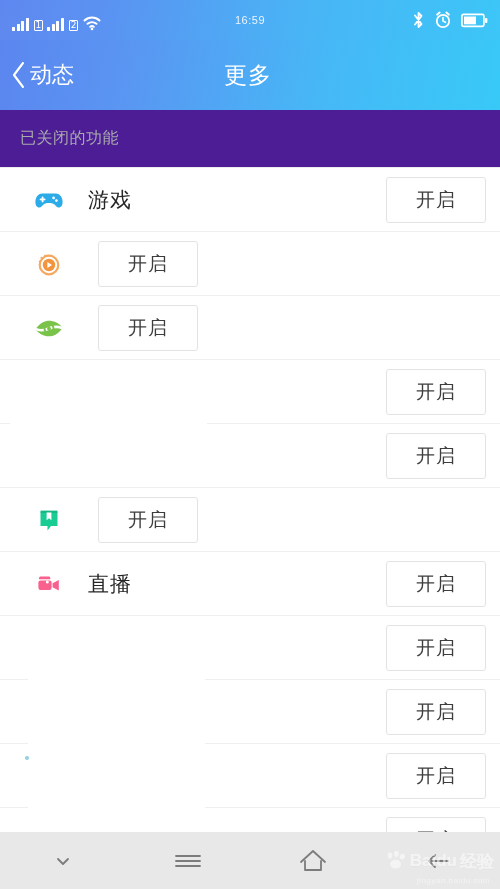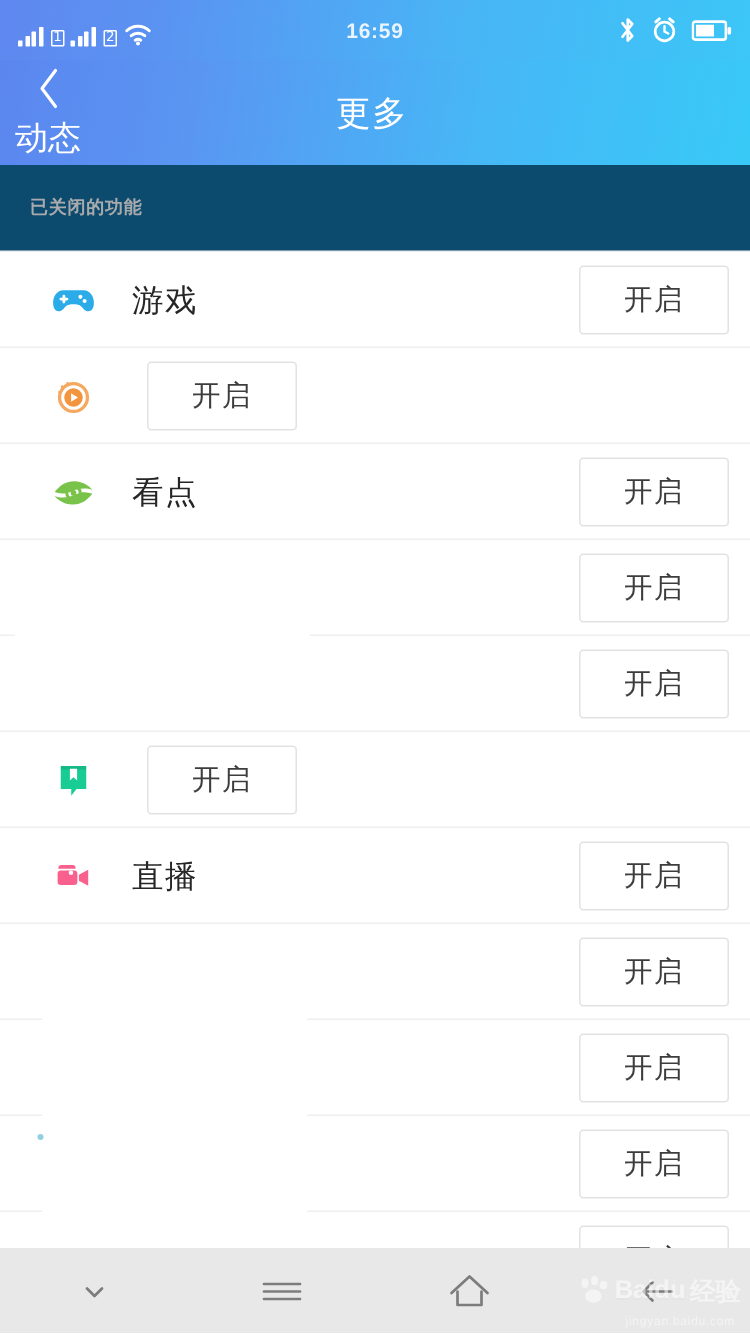--- a/index.html
+++ b/index.html
@@ -28,24 +28,23 @@
     align-items: center;
     box-sizing: border-box;
     padding: 0 12px;
   }
   .sb-left { display: flex; align-items: flex-end; gap: 4px; height: 22px; }
   .sb-center {
     position: absolute;
     left: 0; right: 0;
     text-align: center;
     color: #eaf4ff;
-    font-size: 14px;
+    font-size: 11px;
     letter-spacing: .5px;
     pointer-events: none;
-    font-weight: bold;
   }
   .sb-right {
     margin-left: auto;
     display: flex;
     align-items: center;
     gap: 9px;
     z-index: 2;
   }
   .bars { display: flex; align-items: flex-end; gap: 1.5px; height: 15px; }
   .bars i {
@@ -81,46 +80,44 @@
   }
   .nav-back {
     display: flex;
     align-items: center;
     gap: 3px;
     padding-left: 10px;
     color: #ffffff;
     font-size: 22px;
     cursor: pointer;
     z-index: 2;
-    flex-direction: column;
   }
   .nav-title {
     position: absolute;
     left: 0; right: 0;
     text-align: center;
     color: #ffffff;
     font-size: 23px;
     letter-spacing: 1px;
     pointer-events: none;
     transform: translateX(-2px);
   }
 
   
   .section-head {
     height: 58px;
-    background: #0c4a6e;
+    background: #4c1d95;
     display: flex;
     align-items: center;
     padding-left: 20px;
     color: #a9aaac;
-    font-size: 12px;
+    font-size: 16px;
     letter-spacing: .5px;
     border-bottom: 1px solid #ececec;
     box-sizing: border-box;
-    font-weight: bold;
   }
 
   
   .list { background: #ffffff; }
   .row {
     position: relative;
     height: 64px;
     display: flex;
     align-items: center;
     box-sizing: border-box;
@@ -341,21 +338,20 @@
       <span class="row-icon">
         <svg width="30" height="30" viewBox="0 0 30 30">
           <path d="M2.4 15 C7 9.2 12 7.2 17.5 8 C22 8.7 25.5 11 27.6 13.6
                    C23 11.8 18 12.6 13.5 14.6 C9.5 16.4 5.8 16.3 2.4 15 Z" fill="#7ac34a"></path>
           <path d="M27.6 16.2 C23 22 18 24 12.5 23.2 C8 22.5 4.5 20.2 2.4 17.6
                    C7 19.4 12 18.6 16.5 16.6 C20.5 14.8 24.2 14.9 27.6 16.2 Z" fill="#7ac34a"></path>
           <circle cx="15" cy="15.6" r="4.5" fill="none" stroke="#7ac34a" stroke-width="2"></circle>
           <circle cx="15" cy="15.6" r="1.9" fill="#7ac34a"></circle>
         </svg>
       </span>
-      <span class="row-label">看点</span>
       <div class="row-btn">开启</div>
     </div>
 
     <div class="row div-broken-short">
       <span class="row-icon"></span>
       <span class="row-label"></span>
       <div class="row-btn">开启</div>
     </div>
 
     <div class="row">

